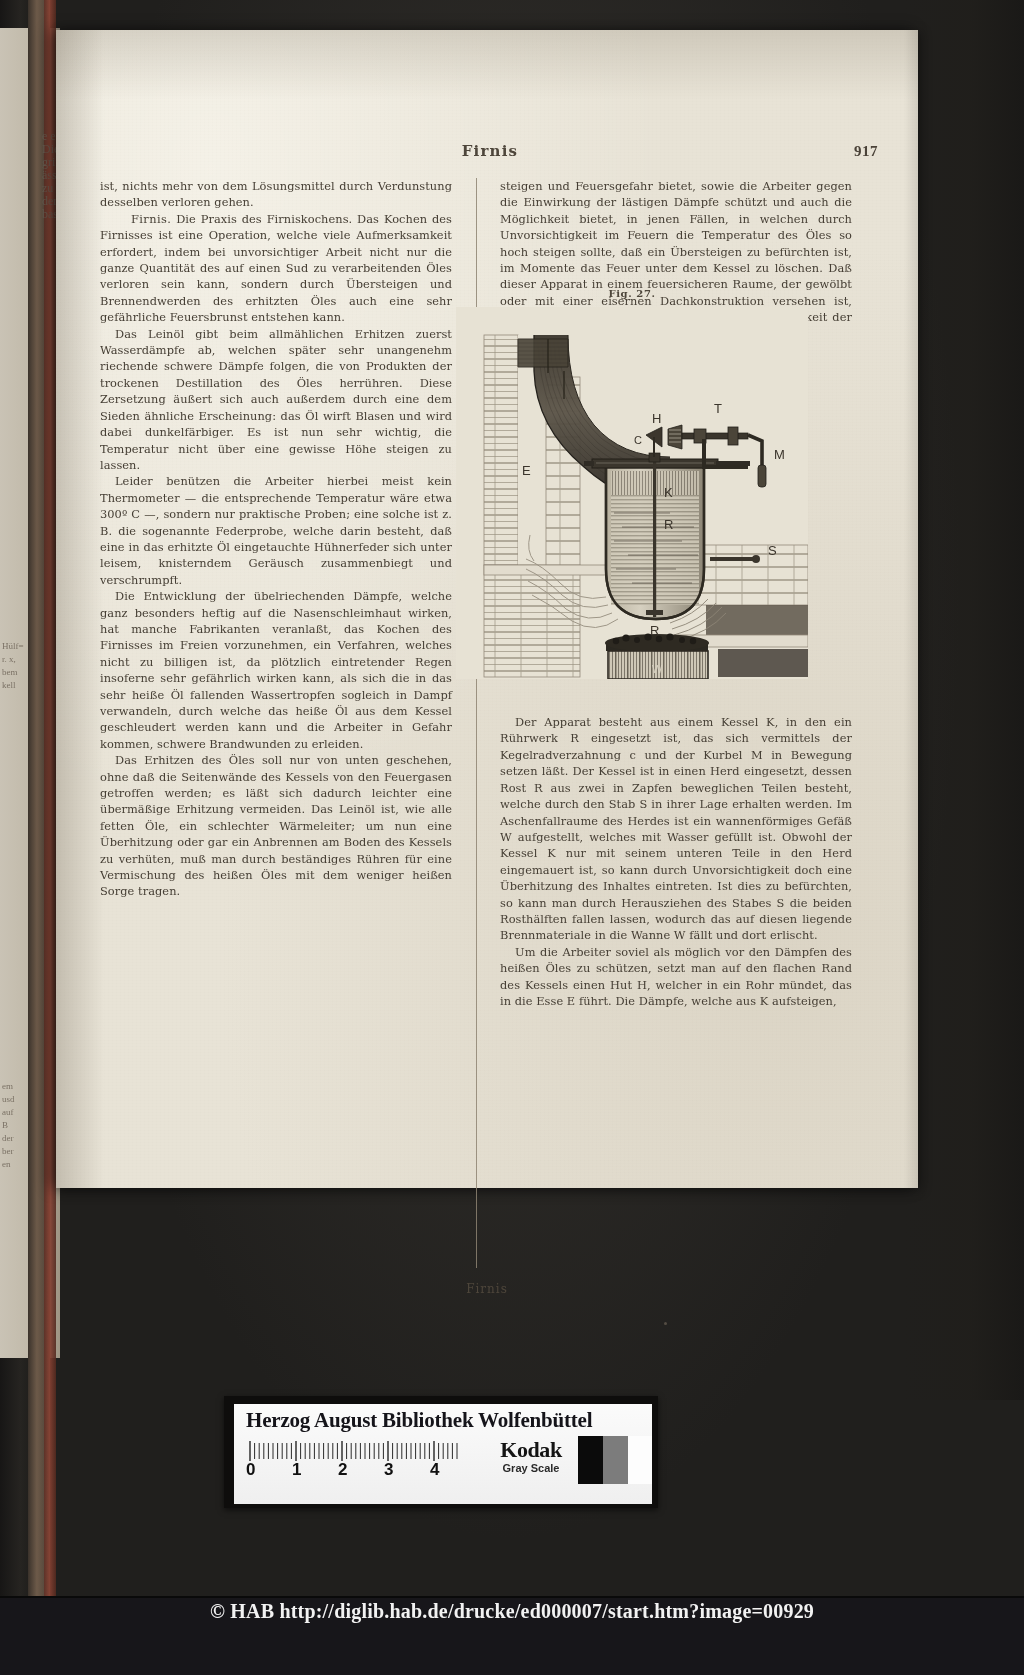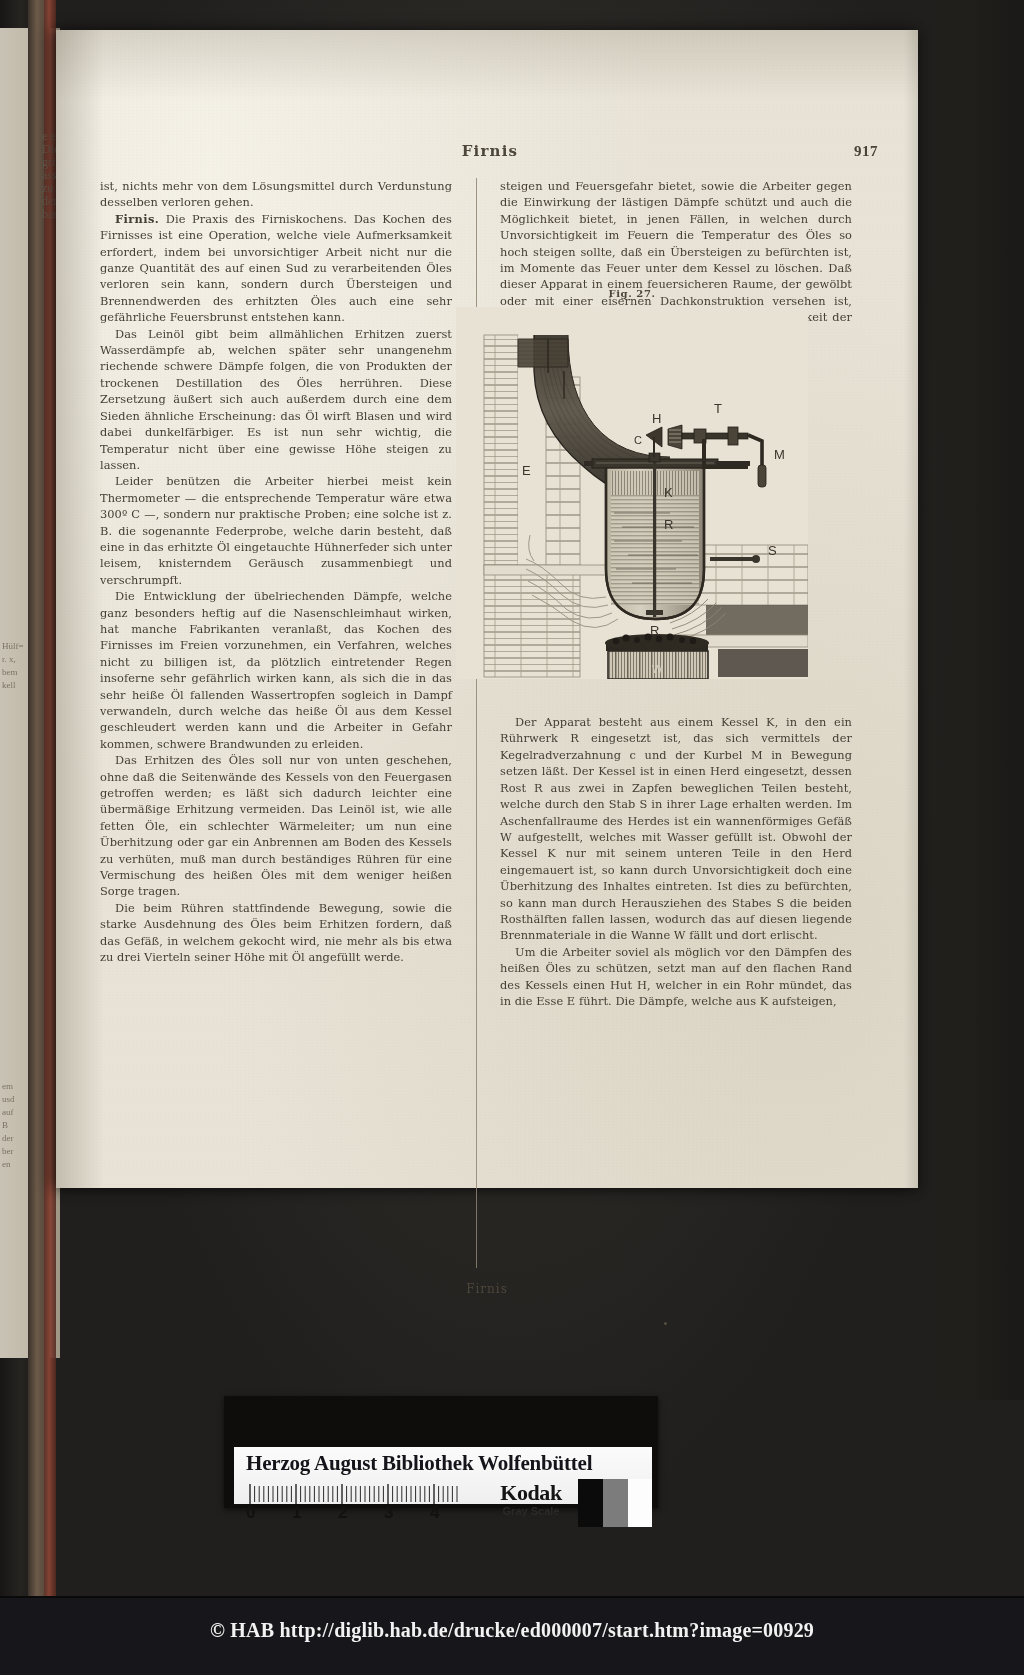--- a/index.html
+++ b/index.html
@@ -105,21 +105,21 @@
     font-size:11.4px;line-height:16.4px;
     text-align:justify;
     text-indent:15px;
     margin:0 0 0 0;
     color:#463f35;
     letter-spacing:.05px;
     -webkit-font-smoothing:none;
     filter:contrast(1.02);
   }
   .para.noind{text-indent:0;}
-  .runin{font-weight:700;letter-spacing:.4px;}
+  .runin{font-weight:400;letter-spacing:.4px;margin-left:16px;}
 
   
   #figure-block{
     position:absolute;left:400px;top:258px;width:352px;
   }
   #fig-caption{
     font-family:"DejaVu Serif",serif;font-size:10px;font-weight:700;
     text-align:center;color:#4d463b;letter-spacing:.6px;margin-bottom:8px;
   }
   #fig-frame{
@@ -145,21 +145,20 @@
 
   
   #target-card{
     position:absolute;left:224px;top:1396px;width:434px;height:112px;
     background:#0e0d0c;
     box-shadow:0 2px 6px rgba(0,0,0,.6);
   }
   #target-inner{
     position:absolute;left:10px;top:8px;right:6px;bottom:4px;
     background:linear-gradient(180deg,#fbfbfb 0%,#efefef 100%);
-    margin-top:43px;
   }
   #target-libname{
     position:absolute;left:12px;top:4px;right:6px;height:26px;
     font-family:"Liberation Serif",serif;font-weight:700;font-size:21px;
     color:#15141a;letter-spacing:-.2px;white-space:nowrap;
   }
   #ruler{
     position:absolute;left:12px;top:36px;width:228px;height:38px;
   }
   #ruler-ticks{position:absolute;left:0;top:0;width:228px;height:22px;}
@@ -184,21 +183,21 @@
   .gp1{width:26px;background:#0b0b0b;}
   .gp2{width:25px;background:#7c7c7c;}
   .gp3{width:25px;background:#fdfdfd;}
 
   
   #credit-bar{
     position:absolute;left:0;right:0;top:1596px;height:79px;
     background:#17161a;
   }
   #credit-text{
-    position:absolute;left:0;right:0;top:23px;text-align:center;
+    position:absolute;left:0;right:0;top:4px;text-align:center;
     font-family:"Liberation Serif",serif;font-weight:700;font-size:20px;
     color:#f2f2f2;letter-spacing:.2px;white-space:nowrap;
   }
   #credit-divider{
     position:absolute;left:0;right:0;top:0;height:2px;background:#0a0a0a;
   }
 </style>
 </head>
 <body>
 
@@ -241,21 +240,20 @@
   <div id="body-cols">
     <div id="col-rule"></div>
 
     <div class="col" id="col-left">
       <p class="para noind">ist, nichts mehr von dem Lösungsmittel durch Verdunstung desselben verloren gehen.</p>
       <p class="para"><span class="runin">Firnis.</span><span id="lp1rest"> Die Praxis des Firniskochens. Das Kochen des Firnisses ist eine Operation, welche viele Aufmerksamkeit erfordert, indem bei unvorsichtiger Arbeit nicht nur die ganze Quantität des auf einen Sud zu verarbeitenden Öles verloren sein kann, sondern durch Übersteigen und Brennendwerden des erhitzten Öles auch eine sehr gefährliche Feuersbrunst entstehen kann.</span></p>
       <p class="para">Das Leinöl gibt beim allmählichen Erhitzen zuerst Wasserdämpfe ab, welchen später sehr unangenehm riechende schwere Dämpfe folgen, die von Produkten der trockenen Destillation des Öles herrühren. Diese Zersetzung äußert sich auch außerdem durch eine dem Sieden ähnliche Erscheinung: das Öl wirft Blasen und wird dabei dunkelfärbiger. Es ist nun sehr wichtig, die Temperatur nicht über eine gewisse Höhe steigen zu lassen.</p>
       <p class="para">Leider benützen die Arbeiter hierbei meist kein Thermometer — die entsprechende Temperatur wäre etwa 300º C —, sondern nur praktische Proben; eine solche ist z. B. die sogenannte Federprobe, welche darin besteht, daß eine in das erhitzte Öl eingetauchte Hühnerfeder sich unter leisem, knisterndem Geräusch zusammenbiegt und verschrumpft.</p>
       <p class="para">Die Entwicklung der übelriechenden Dämpfe, welche ganz besonders heftig auf die Nasenschleimhaut wirken, hat manche Fabrikanten veranlaßt, das Kochen des Firnisses im Freien vorzunehmen, ein Verfahren, welches nicht zu billigen ist, da plötzlich eintretender Regen insoferne sehr gefährlich wirken kann, als sich die in das sehr heiße Öl fallenden Wassertropfen sogleich in Dampf verwandeln, durch welche das heiße Öl aus dem Kessel geschleudert werden kann und die Arbeiter in Gefahr kommen, schwere Brandwunden zu erleiden.</p>
       <p class="para">Das Erhitzen des Öles soll nur von unten geschehen, ohne daß die Seitenwände des Kessels von den Feuergasen getroffen werden; es läßt sich dadurch leichter eine übermäßige Erhitzung vermeiden. Das Leinöl ist, wie alle fetten Öle, ein schlechter Wärmeleiter; um nun eine Überhitzung oder gar ein Anbrennen am Boden des Kessels zu verhüten, muß man durch beständiges Rühren für eine Vermischung des heißen Öles mit dem weniger heißen Sorge tragen.</p>
-      <p class="para">Die beim Rühren stattfindende Bewegung, sowie die starke Ausdehnung des Öles beim Erhitzen fordern, daß das Gefäß, in welchem gekocht wird, nie mehr als bis etwa zu drei Vierteln seiner Höhe mit Öl angefüllt werde.</p>
     </div>
 
     <div class="col" id="col-right">
       <p class="para noind">steigen und Feuersgefahr bietet, sowie die Arbeiter gegen die Einwirkung der lästigen Dämpfe schützt und auch die Möglichkeit bietet, in jenen Fällen, in welchen durch Unvorsichtigkeit im Feuern die Temperatur des Öles so hoch steigen sollte, daß ein Übersteigen zu befürchten ist, im Momente das Feuer unter dem Kessel zu löschen. Daß dieser Apparat in einem feuersicheren Raume, der gewölbt oder mit einer eisernen Dachkonstruktion versehen ist, aufgestellt sein soll, ist wegen der Feuergefährlichkeit der ganzen Arbeit selbstverständlich.</p>
       <div style="height:372px"></div>
       <p class="para">Der Apparat besteht aus einem Kessel K, in den ein Rührwerk R eingesetzt ist, das sich vermittels der Kegelradverzahnung c und der Kurbel M in Bewegung setzen läßt. Der Kessel ist in einen Herd eingesetzt, dessen Rost R aus zwei in Zapfen beweglichen Teilen besteht, welche durch den Stab S in ihrer Lage erhalten werden. Im Aschenfallraume des Herdes ist ein wannenförmiges Gefäß W aufgestellt, welches mit Wasser gefüllt ist. Obwohl der Kessel K nur mit seinem unteren Teile in den Herd eingemauert ist, so kann durch Unvorsichtigkeit doch eine Überhitzung des Inhaltes eintreten. Ist dies zu befürchten, so kann man durch Herausziehen des Stabes S die beiden Rosthälften fallen lassen, wodurch das auf diesen liegende Brennmateriale in die Wanne W fällt und dort erlischt.</p>
       <p class="para">Um die Arbeiter soviel als möglich vor den Dämpfen des heißen Öles zu schützen, setzt man auf den flachen Rand des Kessels einen Hut H, welcher in ein Rohr mündet, das in die Esse E führt. Die Dämpfe, welche aus K aufsteigen,</p>
     </div>
   </div>
 

